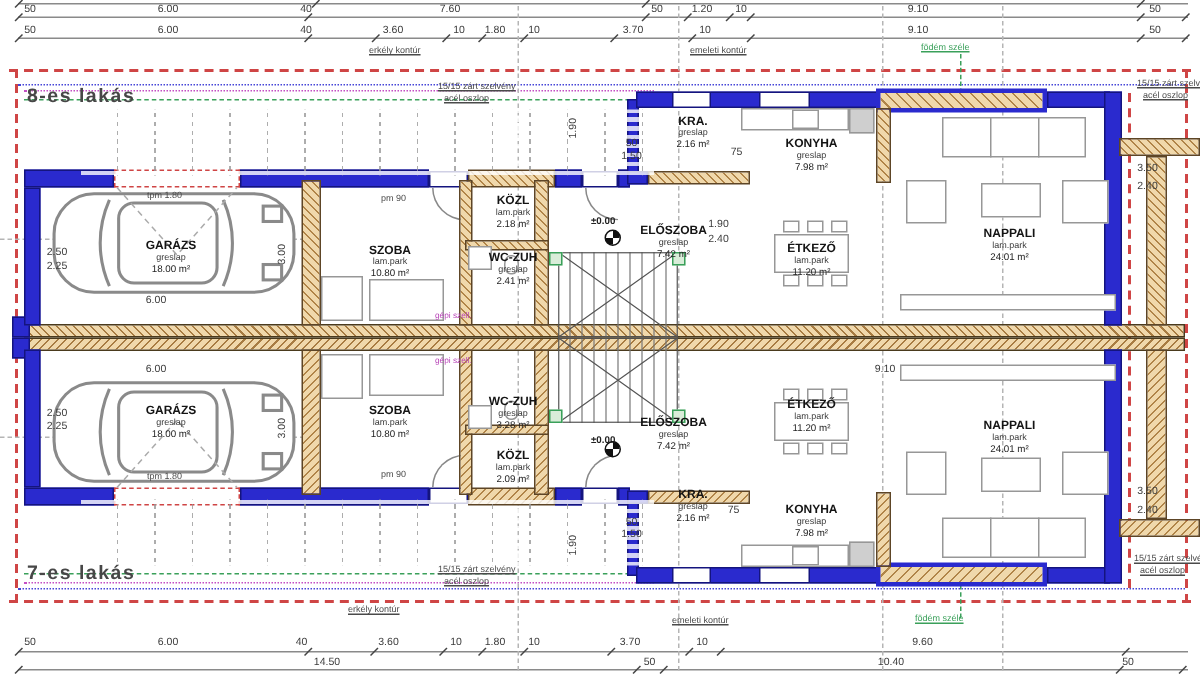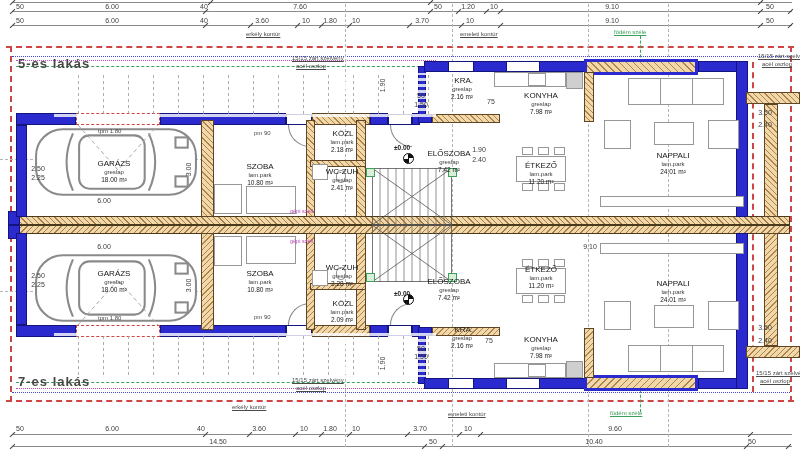--- a/index.html
+++ b/index.html
@@ -18,21 +18,21 @@
   .adv{position:absolute;border-left:1px dashed #b5b5b5;width:0;}
   
   .dim{position:absolute;font-size:7px;color:#3c3c3c;transform:translateX(-50%);white-space:nowrap;}
   .vdim{position:absolute;font-size:7px;color:#3c3c3c;transform:rotate(-90deg);white-space:nowrap;}
   .ann{position:absolute;font-size:6px;color:#4a4a4a;text-decoration:underline;white-space:nowrap;}
   .ann.g{color:#3aa05a;}
   .ann.m{color:#b845b8;font-size:5.5px;text-decoration:none;}
   .ann.n{text-decoration:none;}
   .unit{position:absolute;font-weight:bold;font-size:13px;letter-spacing:1px;color:#474747;}
   .room{position:absolute;transform:translateX(-50%);text-align:center;line-height:1.12;white-space:nowrap;}
-  .room .rn{display:block;font-weight:normal;font-size:8px;color:#141414;text-align:right;}
+  .room .rn{display:block;font-weight:bold;font-size:8px;color:#141414;}
   .room .rf{display:block;font-size:6px;color:#3a3a3a;}
   .room .ra{display:block;font-size:6.5px;color:#222;}
   .lvl{position:absolute;font-weight:bold;font-size:6.5px;color:#222;}
   .bm{position:absolute;width:9px;height:9px;border-radius:50%;border:1px solid #111;
       background:conic-gradient(#111 0 90deg,#fff 90deg 180deg,#111 180deg 270deg,#fff 270deg 360deg);}
   
   .geo{position:absolute;left:0;top:58px;width:800px;height:167px;}
   .geo.mirror{top:225px;transform:scaleY(-1);}
   .w{position:absolute;box-sizing:border-box;border:1px solid #5d4526;
      background:repeating-linear-gradient(45deg,#f0d8ab 0 3px,#b08448 3px 4px);}
@@ -348,21 +348,21 @@
 
     <div class="f" style="left:628px;top:20px;width:96px;height:27px"></div>
     <div class="f" style="left:660px;top:20px;width:1px;height:27px;border:none;background:#979797"></div>
     <div class="f" style="left:692px;top:20px;width:1px;height:27px;border:none;background:#979797"></div>
     <div class="f" style="left:604px;top:62px;width:27px;height:29px"></div>
     <div class="f" style="left:708px;top:62px;width:31px;height:29px"></div>
     <div class="f" style="left:654px;top:64px;width:40px;height:23px"></div>
     <div class="f" style="left:600px;top:138px;width:144px;height:11px"></div>
   </div>
 
-  <div class="unit" style="left:18px;top:56px">5-es lakás</div>
+  <div class="unit" style="left:18px;top:56px">8-es lakás</div>
   <div class="unit" style="left:18px;top:374px">7-es lakás</div>
 
   <div class="room" style="left:114px;top:160px">
     <span class="rn">GARÁZS</span>
     <span class="rf">greslap</span>
     <span class="ra">18.00 m²</span>
   </div>
   <div class="room" style="left:260px;top:163px">
     <span class="rn">SZOBA</span>
     <span class="rf">lam.park</span>

